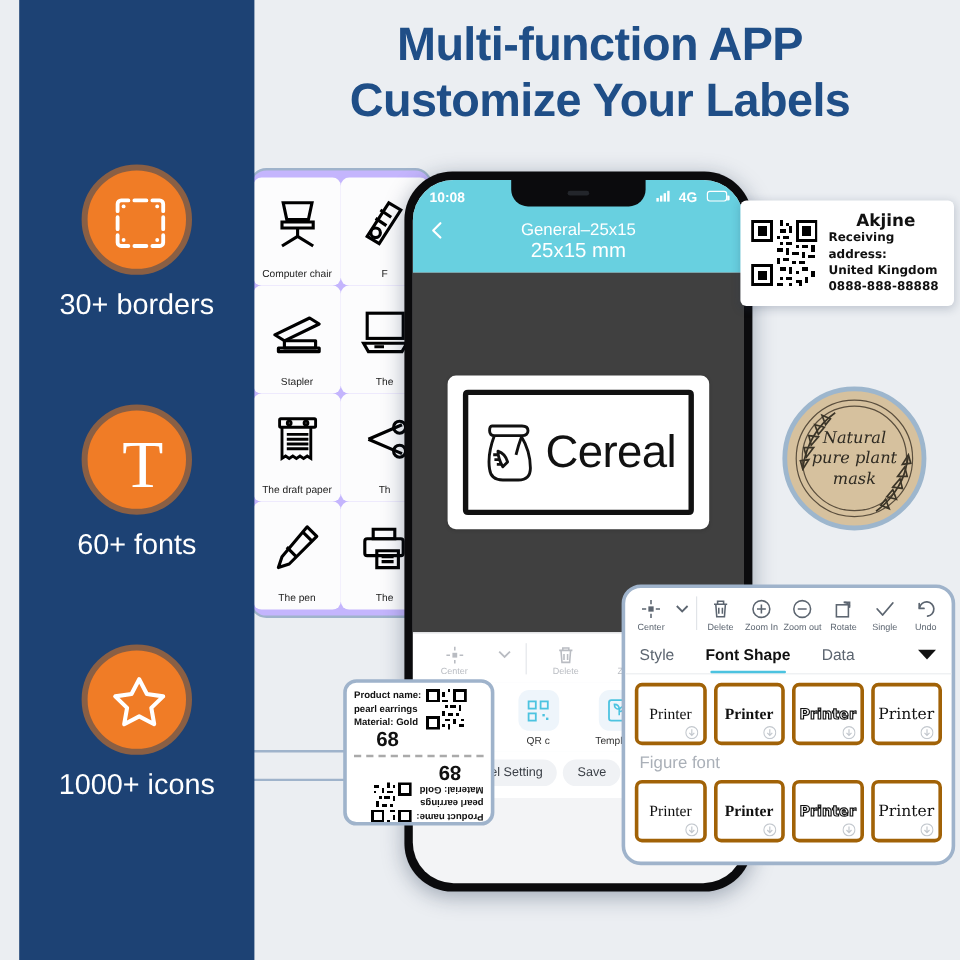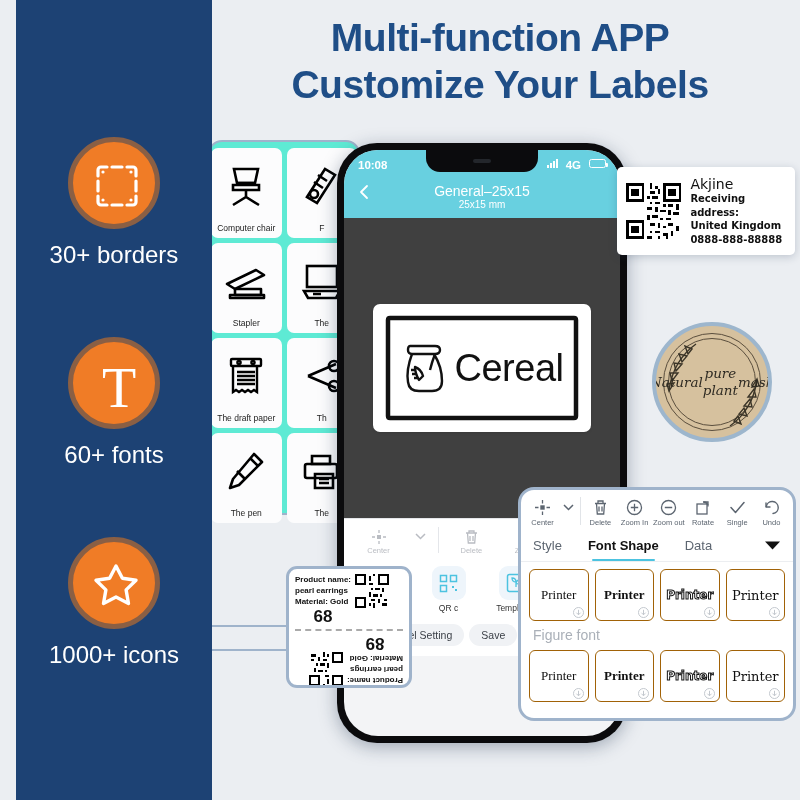--- a/index.html
+++ b/index.html
@@ -45,24 +45,23 @@
   .ic-T {
     position: absolute; left: 0; top: 0; width: 92px; height: 92px;
     line-height: 92px; font-size: 56px; color: #fff;
     font-family: "Liberation Serif", serif;
   }
   .ic-star { position: absolute; left: 18px; top: 19px; }
 
   
   #tpl-panel {
     position: absolute; left: 208px; top: 140px; width: 152px; height: 375px;
-    background: #5eead4; border: 2px solid #9fb3cb; border-radius: 14px;
+    background: #c4b5fd; border: 2px solid #9fb3cb; border-radius: 14px;
     z-index: 10; padding: 6px 1px;
     display: grid; grid-template-columns: 1fr 1fr; grid-auto-rows: 90px;
-    gap: 5px;
   }
   .tpl-card {
     background: #fcfcfd; border-radius: 7px;
     display: flex; flex-direction: column; align-items: center;
     justify-content: flex-end; padding-bottom: 5px; overflow: hidden;
   }
   .tpl-card .tg { flex: 1; display: flex; align-items: center; justify-content: center; }
   .tpl-card .tl { font-size: 8.5px; color: #222; white-space: nowrap; }
 
   
@@ -98,21 +97,21 @@
   }
   .batt::after {
     content: ""; position: absolute; right: -3px; top: 2.5px;
     width: 2px; height: 4px; background: #fff; border-radius: 0 1px 1px 0;
   }
   #navbar {
     background: #68d0e0; color: #fff; text-align: center;
     padding: 3px 0 8px; position: relative;
   }
   #navbar .t1 { font-size: 14px; font-weight: 500; }
-  #navbar .t2 { font-size: 10px; }
+  #navbar .t2 { font-size: 17px; }
   #back {
     position: absolute; left: 12px; top: 4px; width: 16px; height: 16px;
   }
   #canvas-area {
     height: 300px; background: #404040;
     display: flex; align-items: center; justify-content: center;
   }
   #cereal-label {
     width: 218px; height: 128px; background: #fff;
     border-radius: 7px; position: relative;
@@ -158,37 +157,37 @@
   #chev { width: 22px; height: 22px; display:flex;align-items:center;justify-content:center; }
 
   
   #akjine {
     position: absolute; left: 617px; top: 167px; width: 178px; height: 88px;
     background: #fff; border-radius: 5px; z-index: 35;
     box-shadow: 0 2px 8px rgba(30,50,80,.22);
     display: flex; align-items: center; padding: 7px 9px; gap: 9px;
   }
   #akjine .txt { font-family: "DejaVu Sans", sans-serif; }
-  #akjine .nm { font-size: 14px; font-weight: normal; color: #111; }
+  #akjine .nm { font-size: 14px; font-weight: bold; color: #111; text-align: center; }
   #akjine .ln { font-size: 10px; color: #111; line-height: 13.5px; font-weight: 600; }
 
   
   #mask-badge {
     position: absolute; left: 652px; top: 322px; width: 120px; height: 120px;
     border-radius: 50%; background: #d6c19e; z-index: 35;
     border: 4px solid #9db6cd; overflow: hidden;
   }
   #mask-badge .ring {
     position: absolute; inset: 7px; border: 1.5px solid #5a4e3d; border-radius: 50%;
   }
   #mask-badge .ring2 {
     position: absolute; inset: 12px; border: 1px solid #5a4e3d; border-radius: 50%;
   }
   #mask-badge .mt {
-    position: absolute; inset: 0; display: flex; 
+    position: absolute; inset: 0; display: flex; flex-direction: column;
     align-items: center; justify-content: center;
     font-family: "DejaVu Serif", serif; font-style: italic;
     font-size: 13.5px; color: #2e2a22; line-height: 17px; text-align: center;
   }
 
   
   #jewel {
     position: absolute; left: 286px; top: 566px; width: 126px; height: 122px;
     background: #fff; border: 3px solid #9fb3cb; border-radius: 11px;
     z-index: 36; padding: 5px 6px; overflow: hidden;
@@ -229,21 +228,21 @@
   .fp-tab.active::after {
     content: ""; position: absolute; left: 4px; right: 4px; bottom: 0;
     height: 2.5px; background: #4cc3e0; border-radius: 2px;
   }
   #fp-caret { position: absolute; right: 12px; top: 9px; }
   .fp-grid {
     display: grid; grid-template-columns: repeat(4, 1fr); gap: 6px;
     padding: 7px 8px 0;
   }
   .fp-card {
-    height: 52px; border: 1px solid #a16207; border-radius: 6px;
+    height: 52px; border: 3px solid #a16207; border-radius: 6px;
     position: relative; display: flex; align-items: center; justify-content: center;
     background: #fff;
   }
   .fp-card .fw { font-size: 13px; color: #111; }
   .fw.s-serif { font-family: "Liberation Serif", serif; }
   .fw.s-bold  { font-family: "Liberation Serif", serif; font-weight: bold; }
   .fw.s-outline {
     font-family: "DejaVu Sans", sans-serif; font-weight: bold;
     color: #fff; -webkit-text-stroke: 1px #111; font-size: 12px;
   }

